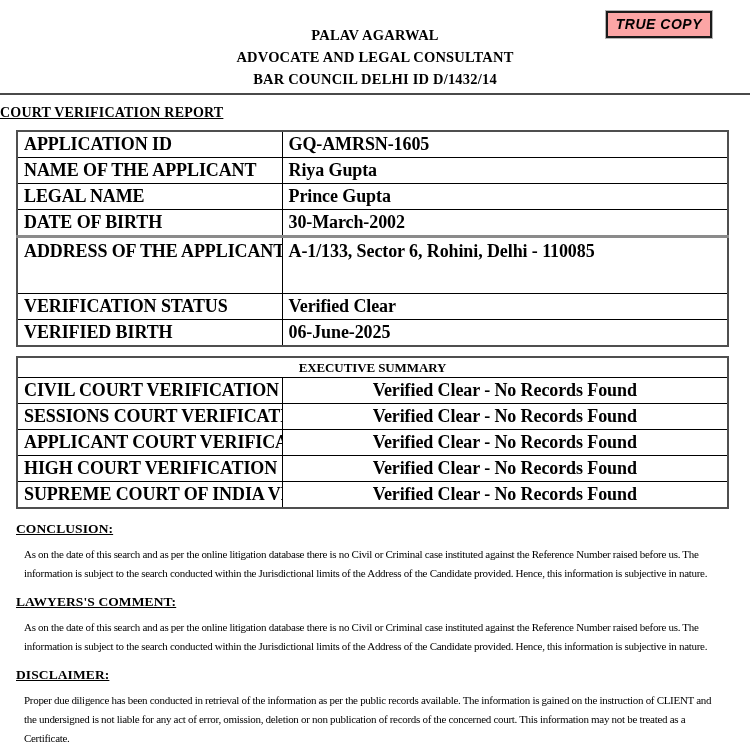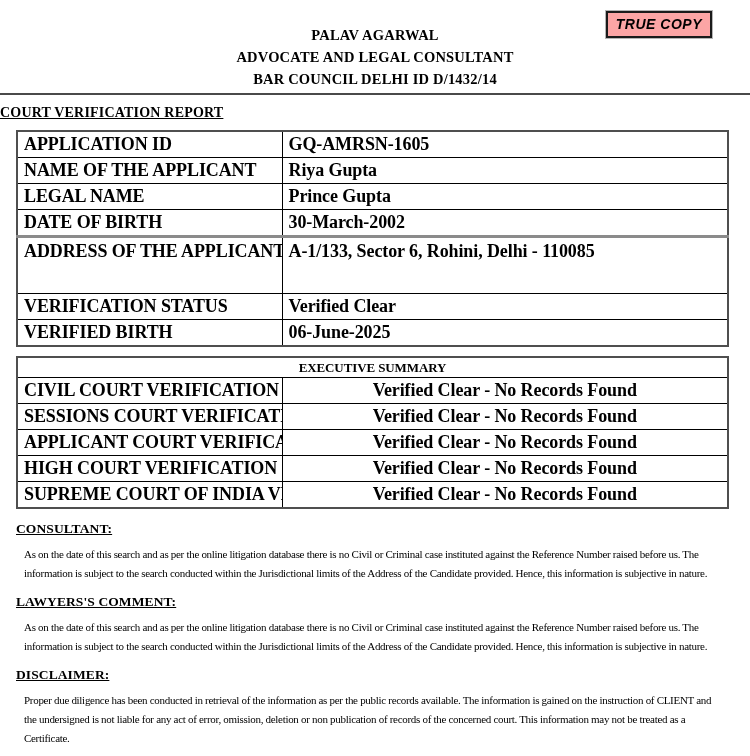--- a/index.html
+++ b/index.html
@@ -150,21 +150,21 @@
       <td class="val">Verified Clear - No Records Found</td>
     </tr>
     <tr>
       <td class="lbl">SUPREME COURT OF INDIA VERIFICATION</td>
       <td class="val">Verified Clear - No Records Found</td>
     </tr>
   </tbody>
 </table>
 
 <div class="section">
-  <div class="sec-heading">CONSULTANT:</div>
+  <div class="sec-heading">CONCLUSION:</div>
   <p>As on the date of this search and as per the online litigation database there is no Civil or Criminal case instituted against the Reference Number raised before us. The information is subject to the search conducted within the Jurisdictional limits of the Address of the Candidate provided. Hence, this information is subjective in nature.</p>
 </div>
 
 <div class="section">
   <div class="sec-heading">LAWYERS'S COMMENT:</div>
   <p>As on the date of this search and as per the online litigation database there is no Civil or Criminal case instituted against the Reference Number raised before us. The information is subject to the search conducted within the Jurisdictional limits of the Address of the Candidate provided. Hence, this information is subjective in nature.</p>
 </div>
 
 <div class="section">
   <div class="sec-heading">DISCLAIMER:</div>

